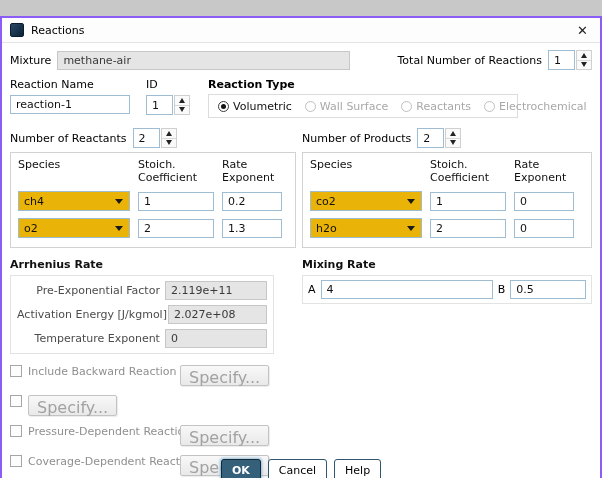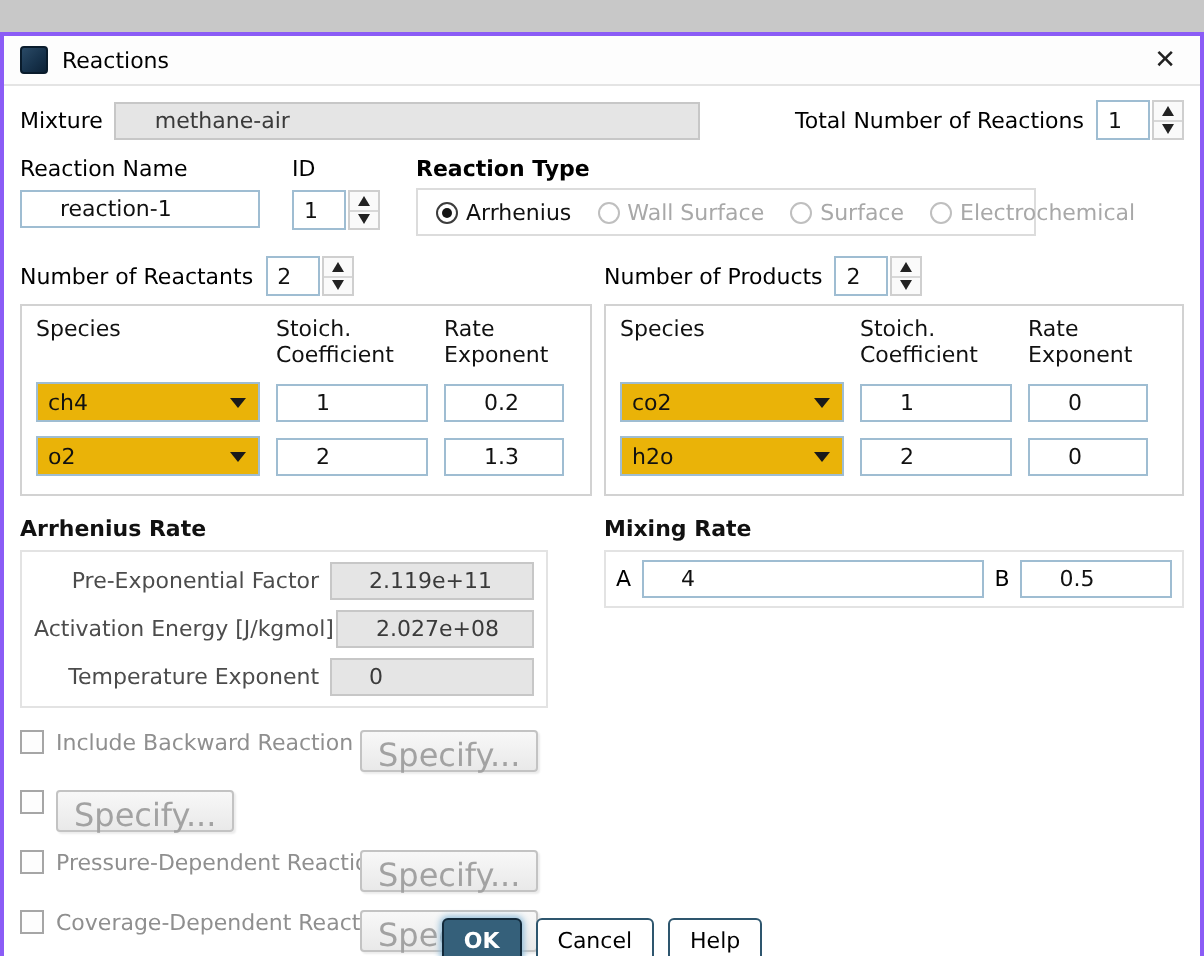--- a/index.html
+++ b/index.html
@@ -10,21 +10,21 @@
   
   .titlebar { display:flex; align-items:center; height:25px; padding:0 9px 0 8px; background:#fdfdfd; border-bottom:1px solid #e4e4e4; }
   .app-icon { width:14px; height:14px; border-radius:2px; margin-right:7px;
               background:linear-gradient(135deg,#2a4a66 0%,#16314a 60%,#0d2236 100%); border:1px solid #0a1c2c; }
   .title { font-size:11px; color:#000; }
   .close { margin-left:auto; font-size:13px; line-height:13px; color:#222; cursor:pointer; padding:2px 3px; }
 
   .lbl { font-size:11px; color:#000; white-space:nowrap; }
   .bold { font-weight:bold; }
 
-  .field { height:19px; border:1px solid #9fbdd2; background:#fff; font-size:11px; padding:0 19px; display:flex; align-items:center; white-space:nowrap; overflow:hidden; }
+  .field { height:19px; border:1px solid #9fbdd2; background:#fff; font-size:11px; padding:0 5px; display:flex; align-items:center; white-space:nowrap; overflow:hidden; }
   .readonly { background:#e5e5e5; border:1px solid #c7c7c7; color:#3a3a3a; }
 
   
   .spinner { display:inline-flex; height:20px; }
   .spinner .val { width:27px; border:1px solid #9fbdd2; background:#fff; display:flex; align-items:center; padding-left:5px; font-size:11px; }
   .spinner .arrows { display:flex; flex-direction:column; width:16px; margin-left:1px; border:1px solid #cfcfcf; background:#fafafa; }
   .spinner .arr { flex:1; display:flex; align-items:center; justify-content:center; cursor:pointer; }
   .spinner .arr + .arr { border-top:1px solid #d8d8d8; }
   .tri-up { width:0; height:0; border-left:3.5px solid transparent; border-right:3.5px solid transparent; border-bottom:5px solid #222; }
   .tri-dn { width:0; height:0; border-left:3.5px solid transparent; border-right:3.5px solid transparent; border-top:5px solid #222; }
@@ -134,29 +134,29 @@
               <span class="tri-dn"></span>
             </span>
         </span>
       </div>
     </div>
     <div class="col-type">
       <span class="lbl bold">Reaction Type</span>
       <div class="radio-box">
         <span class="radio sel">
           <span class="rc"></span>
-          <span class="t">Arrhenius</span>
+          <span class="t">Volumetric</span>
         </span>
         <span class="radio dis">
           <span class="rc"></span>
           <span class="t">Wall Surface</span>
         </span>
         <span class="radio dis">
           <span class="rc"></span>
-          <span class="t">Surface</span>
+          <span class="t">Reactants</span>
         </span>
         <span class="radio dis">
           <span class="rc"></span>
           <span class="t">Electrochemical</span>
         </span>
       </div>
     </div>
   </div>
 
   <div class="cols">

